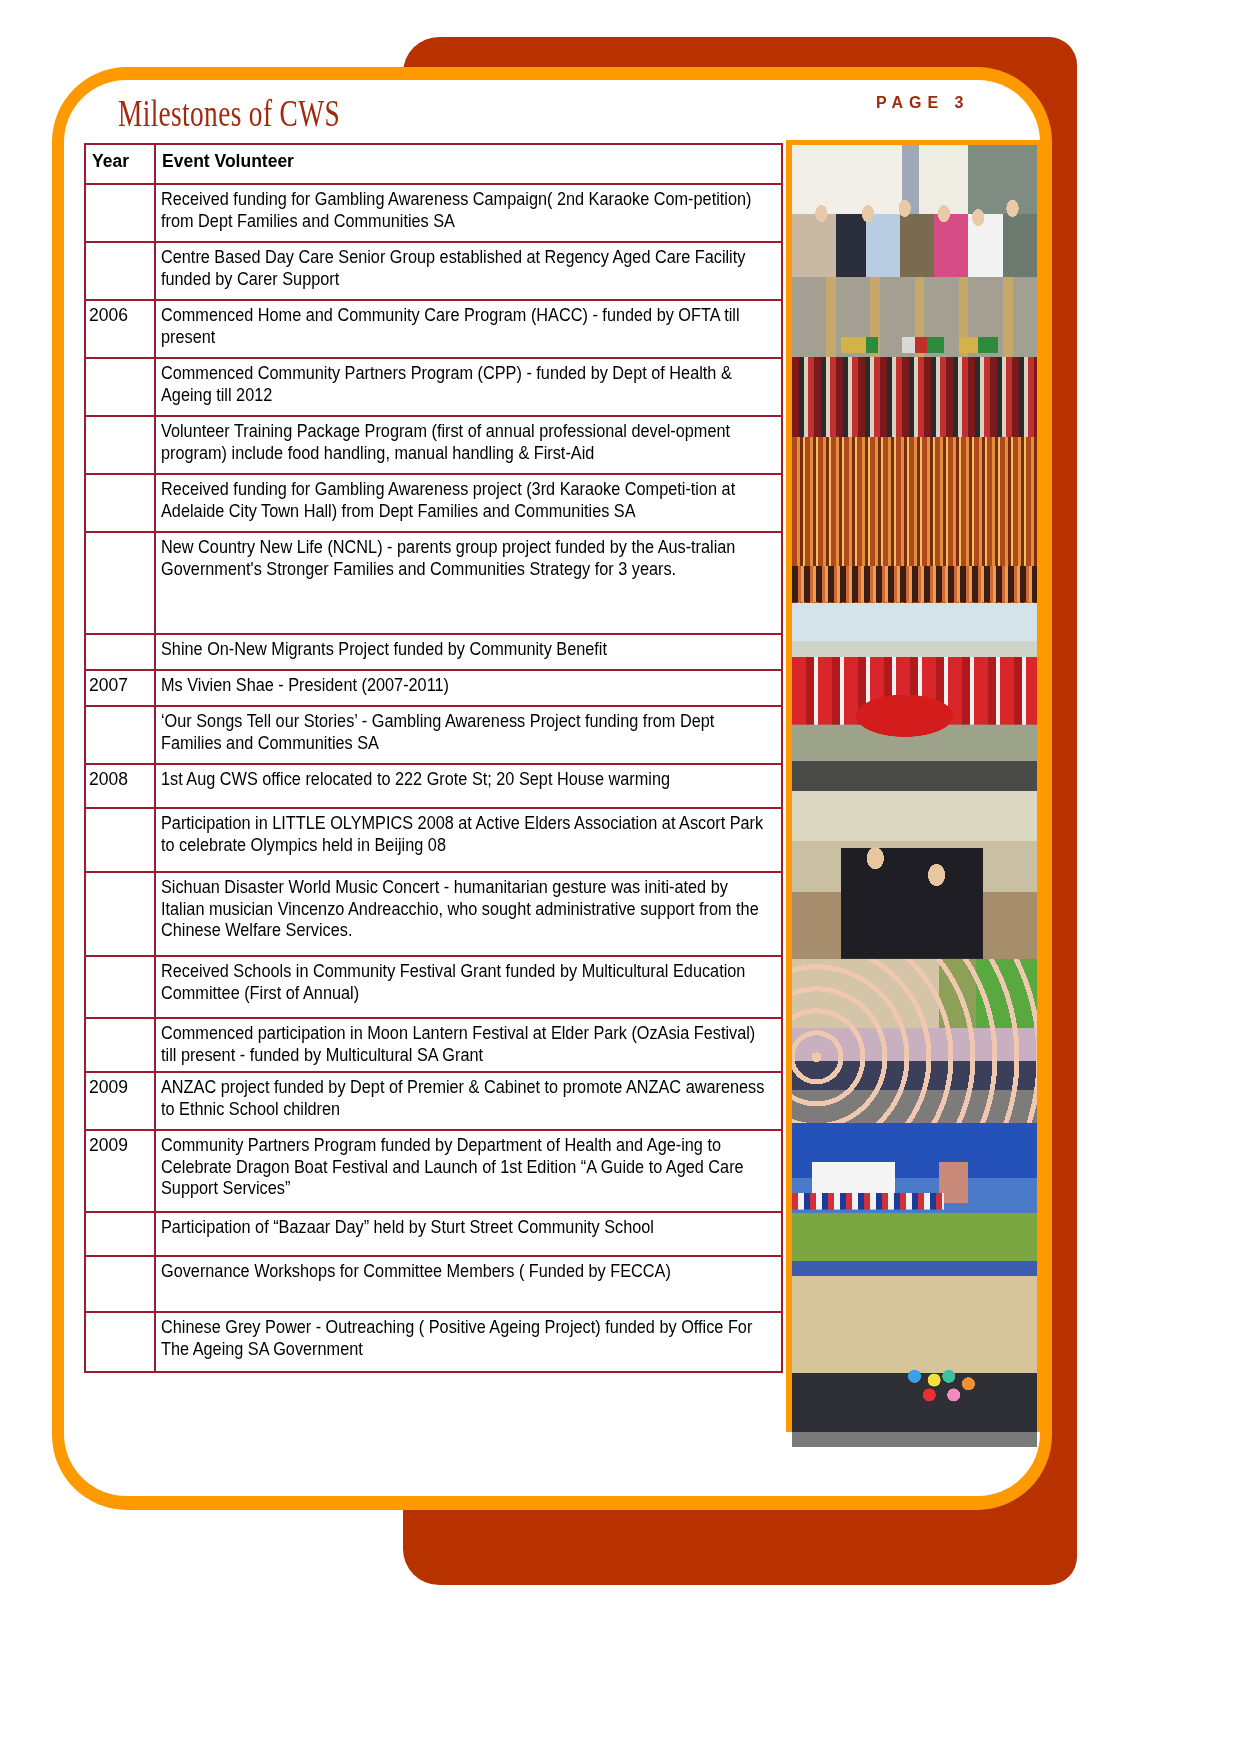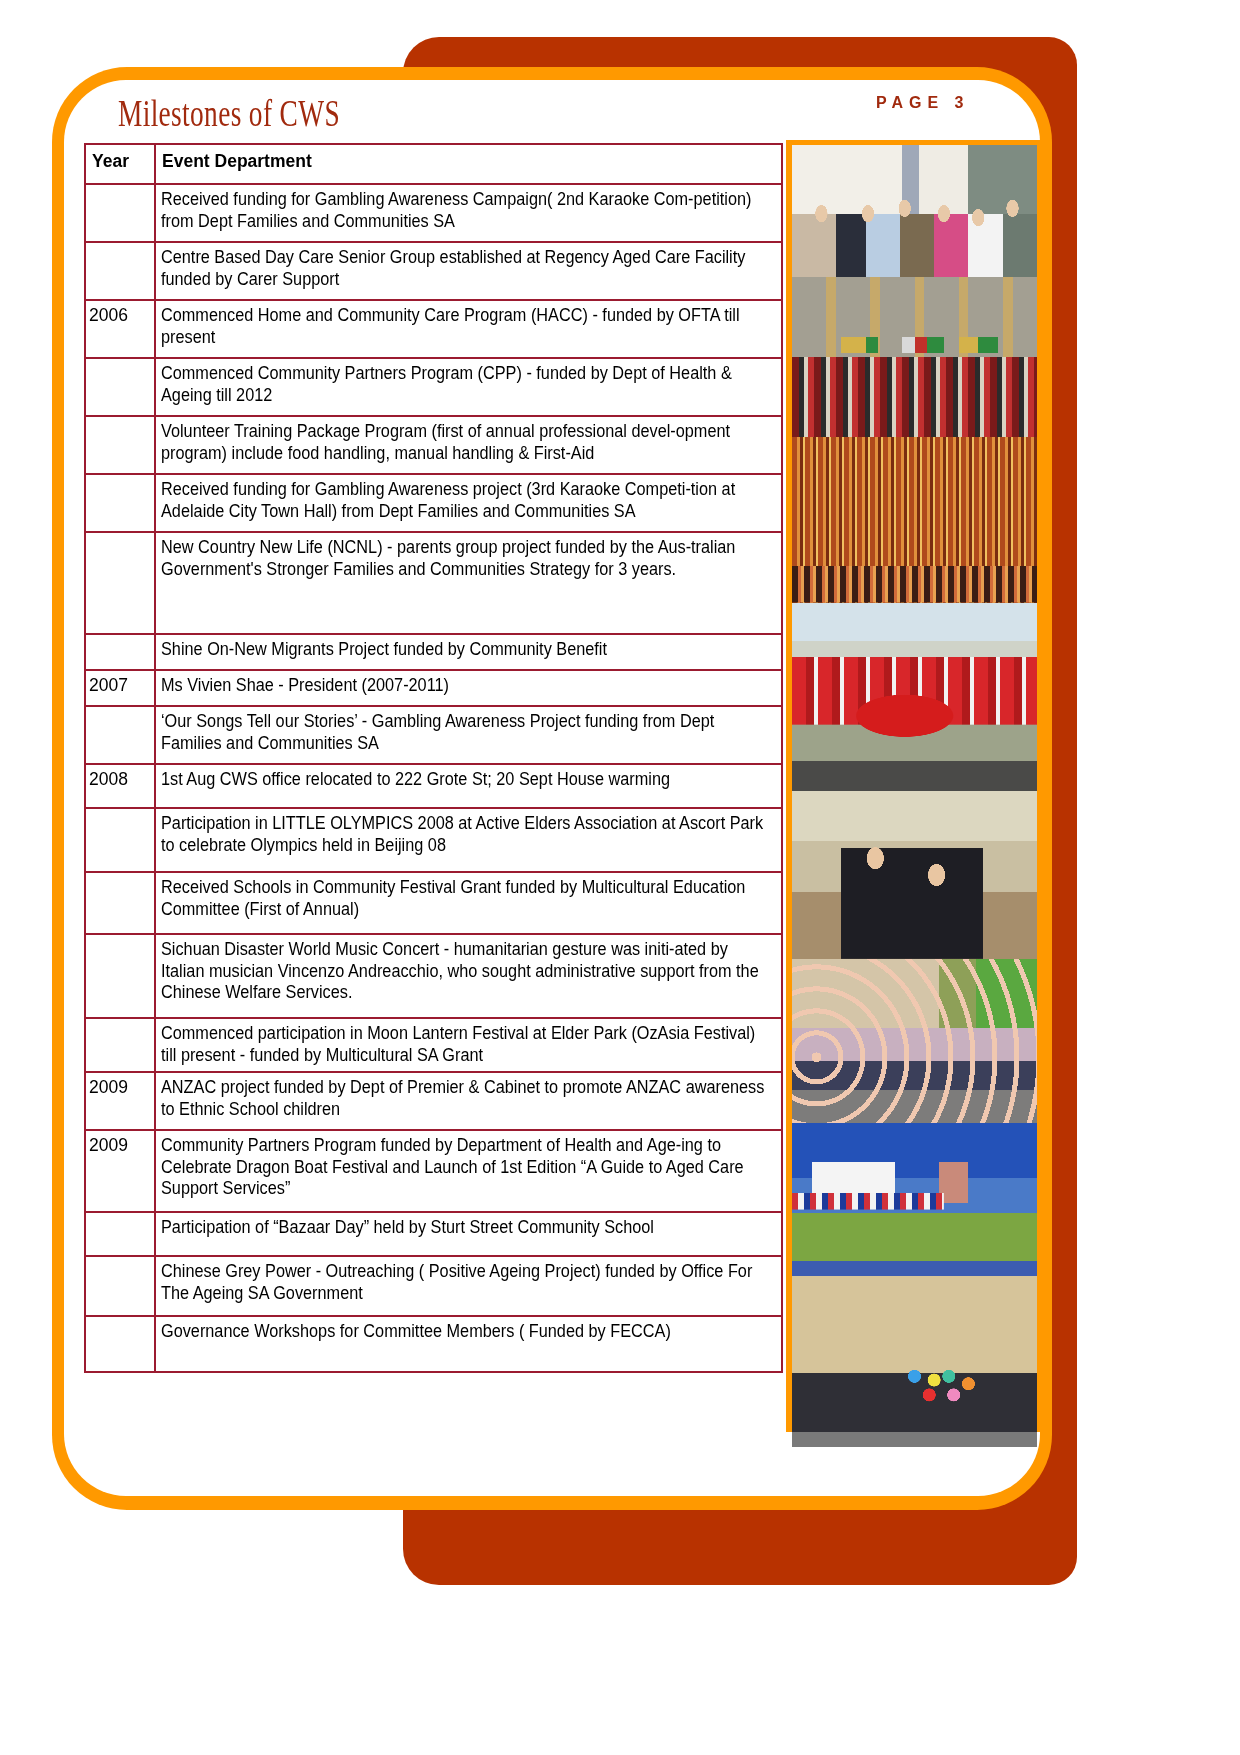--- a/index.html
+++ b/index.html
@@ -122,21 +122,21 @@
 <div class="page-number">PAGE 3</div>
 
 <table class="milestones-table">
   <colgroup>
       <col class="c-year">
       <col class="c-event">
     </colgroup>
   <thead>
     <tr>
       <th>Year</th>
-      <th>Event Department</th>
+      <th>Event Volunteer</th>
     </tr>
   </thead>
   <tbody id="milestone-rows">
       <tr style="height: 58px;">
         <td class="year"></td>
         <td class="event">
           <span class="event-text">Received funding for Gambling Awareness Campaign( 2nd Karaoke Com-petition) from Dept Families and Communities SA</span>
         </td>
       </tr>
       <tr style="height: 58px;">
@@ -198,30 +198,30 @@
         <td class="event">
           <span class="event-text">1st Aug CWS office relocated to 222 Grote St; 20 Sept House warming</span>
         </td>
       </tr>
       <tr style="height: 64px;">
         <td class="year"></td>
         <td class="event">
           <span class="event-text">Participation in LITTLE OLYMPICS 2008 at Active Elders Association at Ascort Park to celebrate Olympics held in Beijing 08</span>
         </td>
       </tr>
+      <tr style="height: 84px;">
+        <td class="year"></td>
+        <td class="event">
+          <span class="event-text">Sichuan Disaster World Music Concert - humanitarian gesture was initi-ated by Italian musician Vincenzo Andreacchio, who sought administrative support from the Chinese Welfare Services.</span>
+        </td>
+      </tr>
       <tr style="height: 62px;">
         <td class="year"></td>
         <td class="event">
           <span class="event-text">Received Schools in Community Festival Grant funded by Multicultural Education Committee (First of Annual)</span>
-        </td>
-      </tr>
-      <tr style="height: 84px;">
-        <td class="year"></td>
-        <td class="event">
-          <span class="event-text">Sichuan Disaster World Music Concert - humanitarian gesture was initi-ated by Italian musician Vincenzo Andreacchio, who sought administrative support from the Chinese Welfare Services.</span>
         </td>
       </tr>
       <tr style="height: 48px;">
         <td class="year"></td>
         <td class="event">
           <span class="event-text">Commenced participation in Moon Lantern Festival at Elder Park (OzAsia Festival) till present - funded by Multicultural SA Grant</span>
         </td>
       </tr>
       <tr style="height: 58px;">
         <td class="year">2009</td>
@@ -234,30 +234,30 @@
         <td class="event">
           <span class="event-text">Community Partners Program funded by Department of Health and Age-ing to Celebrate Dragon Boat Festival and Launch of 1st Edition “A Guide to Aged Care Support Services”</span>
         </td>
       </tr>
       <tr style="height: 44px;">
         <td class="year"></td>
         <td class="event">
           <span class="event-text">Participation of “Bazaar Day” held by Sturt Street Community School</span>
         </td>
       </tr>
+      <tr style="height: 56px;">
+        <td class="year"></td>
+        <td class="event">
+          <span class="event-text">Governance Workshops for Committee Members ( Funded by FECCA)</span>
+        </td>
+      </tr>
       <tr style="height: 60px;">
         <td class="year"></td>
         <td class="event">
           <span class="event-text">Chinese Grey Power - Outreaching ( Positive Ageing Project) funded by Office For The Ageing SA Government</span>
-        </td>
-      </tr>
-      <tr style="height: 56px;">
-        <td class="year"></td>
-        <td class="event">
-          <span class="event-text">Governance Workshops for Committee Members ( Funded by FECCA)</span>
         </td>
       </tr>
     </tbody>
 </table>
 
 <div class="photo-column">
   <div class="photo p1"></div>
   <div class="photo p2"></div>
   <div class="photo p3"></div>
   <div class="photo p4"></div>

